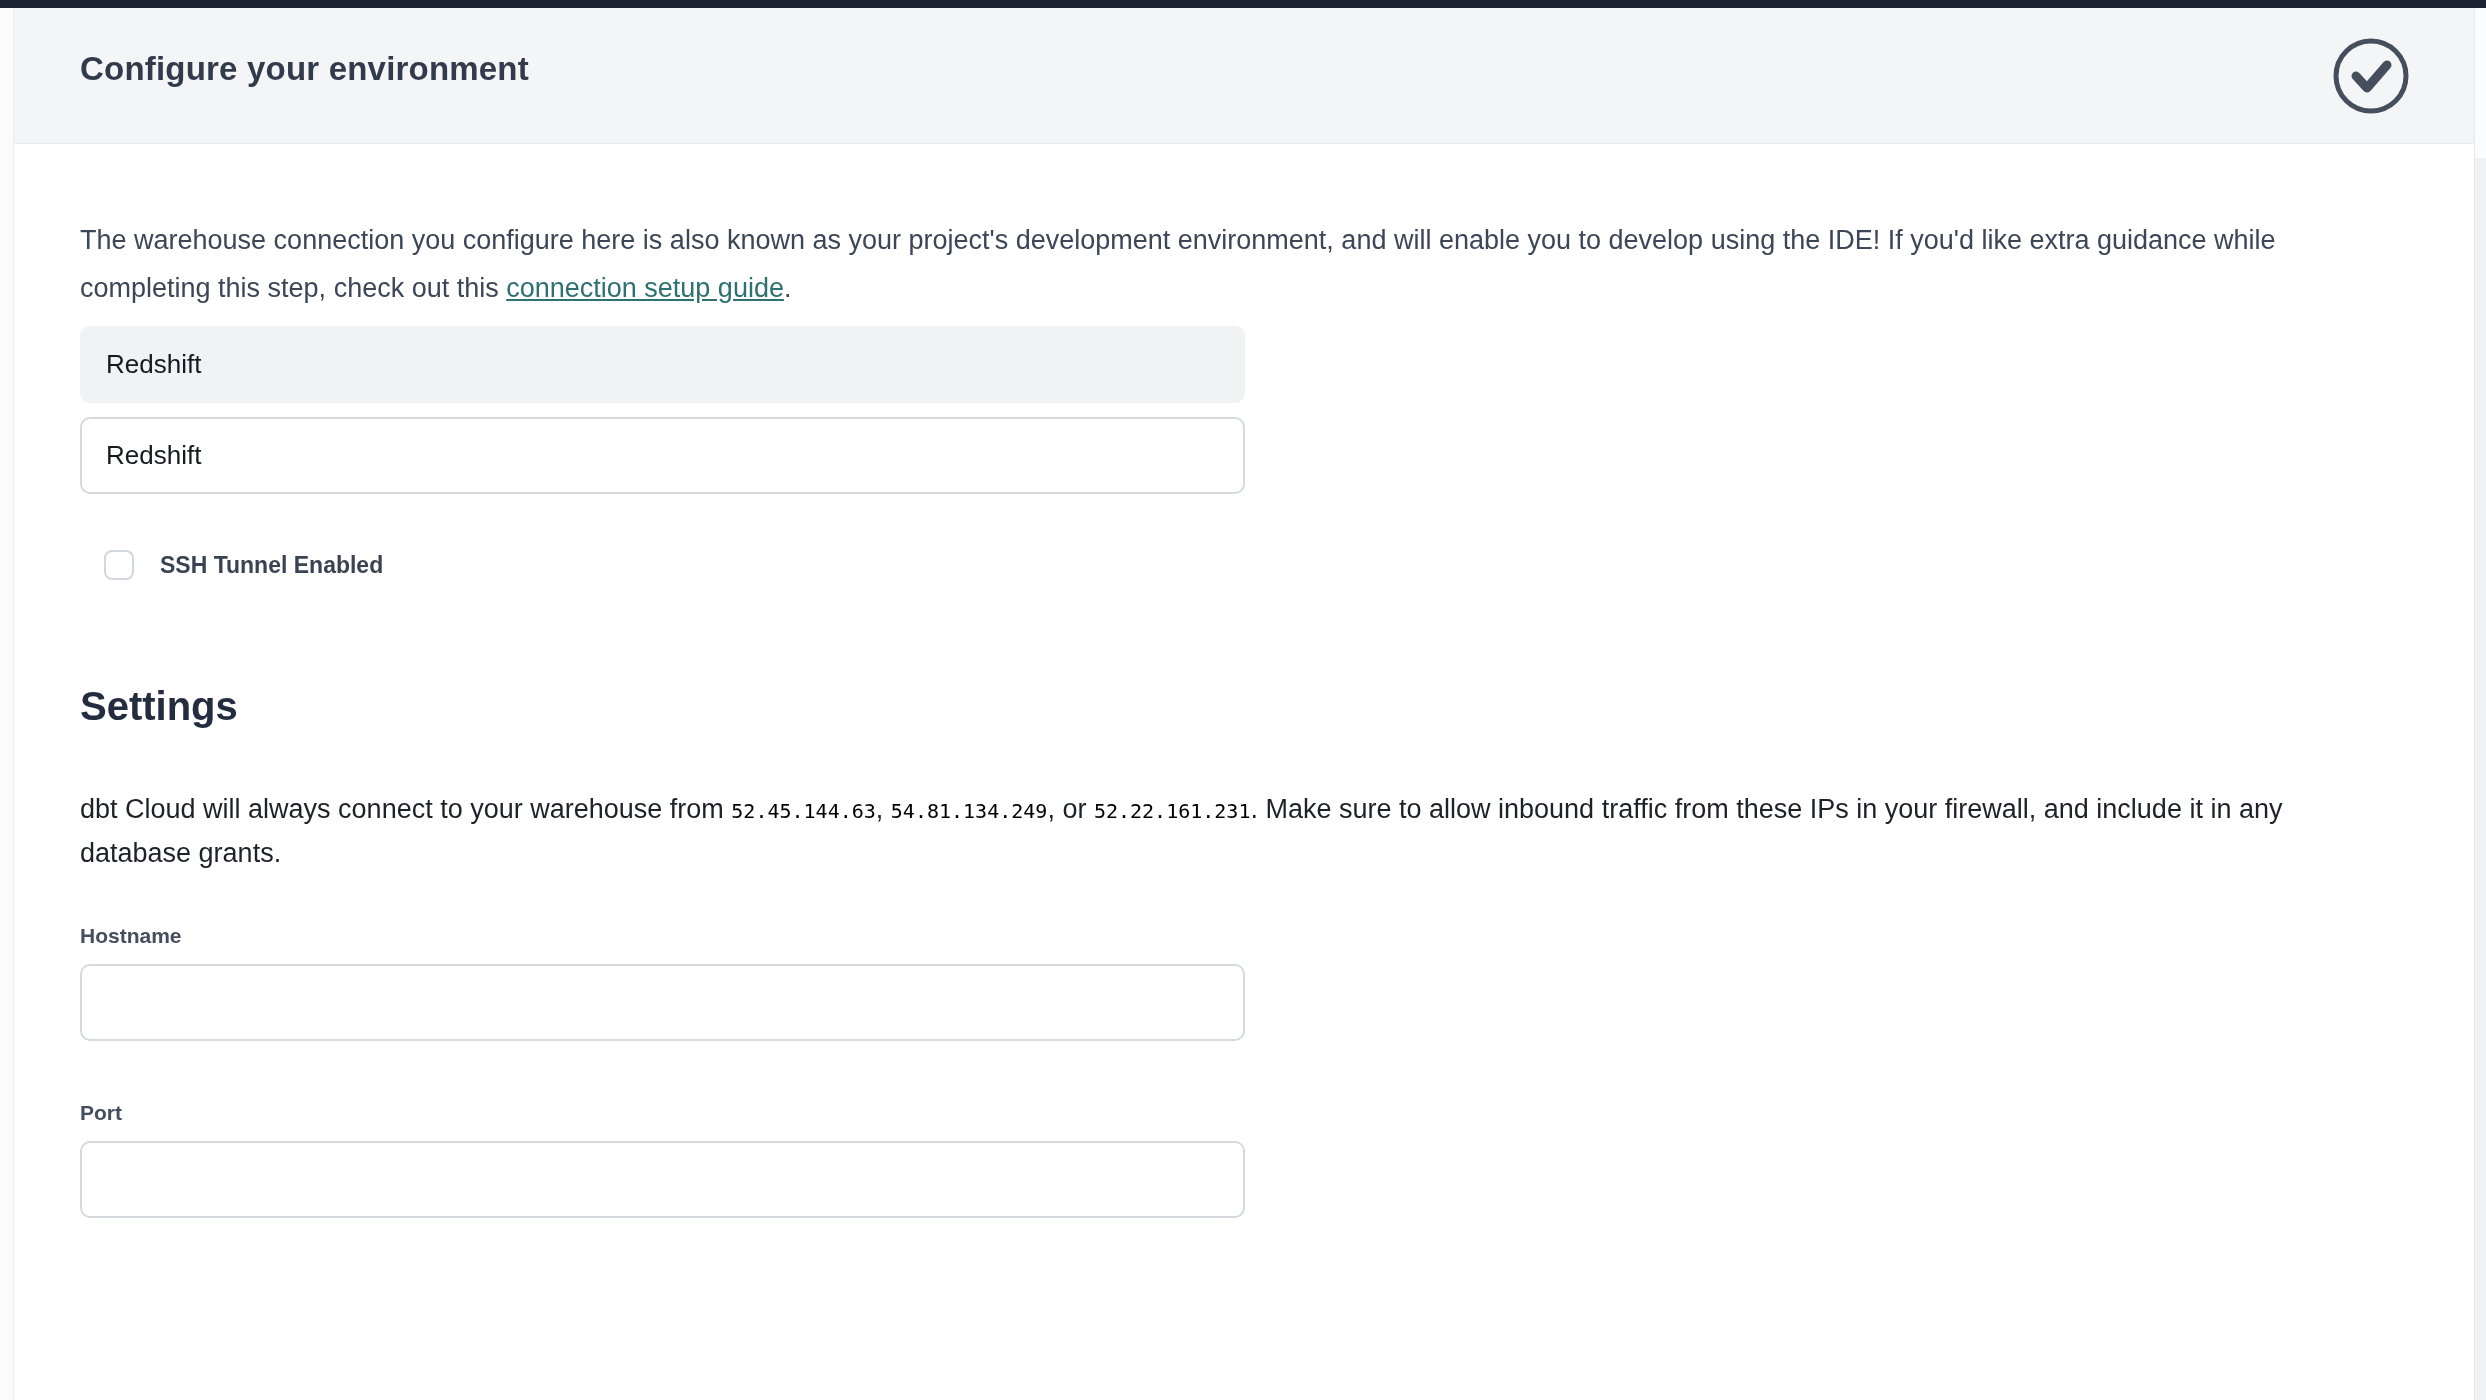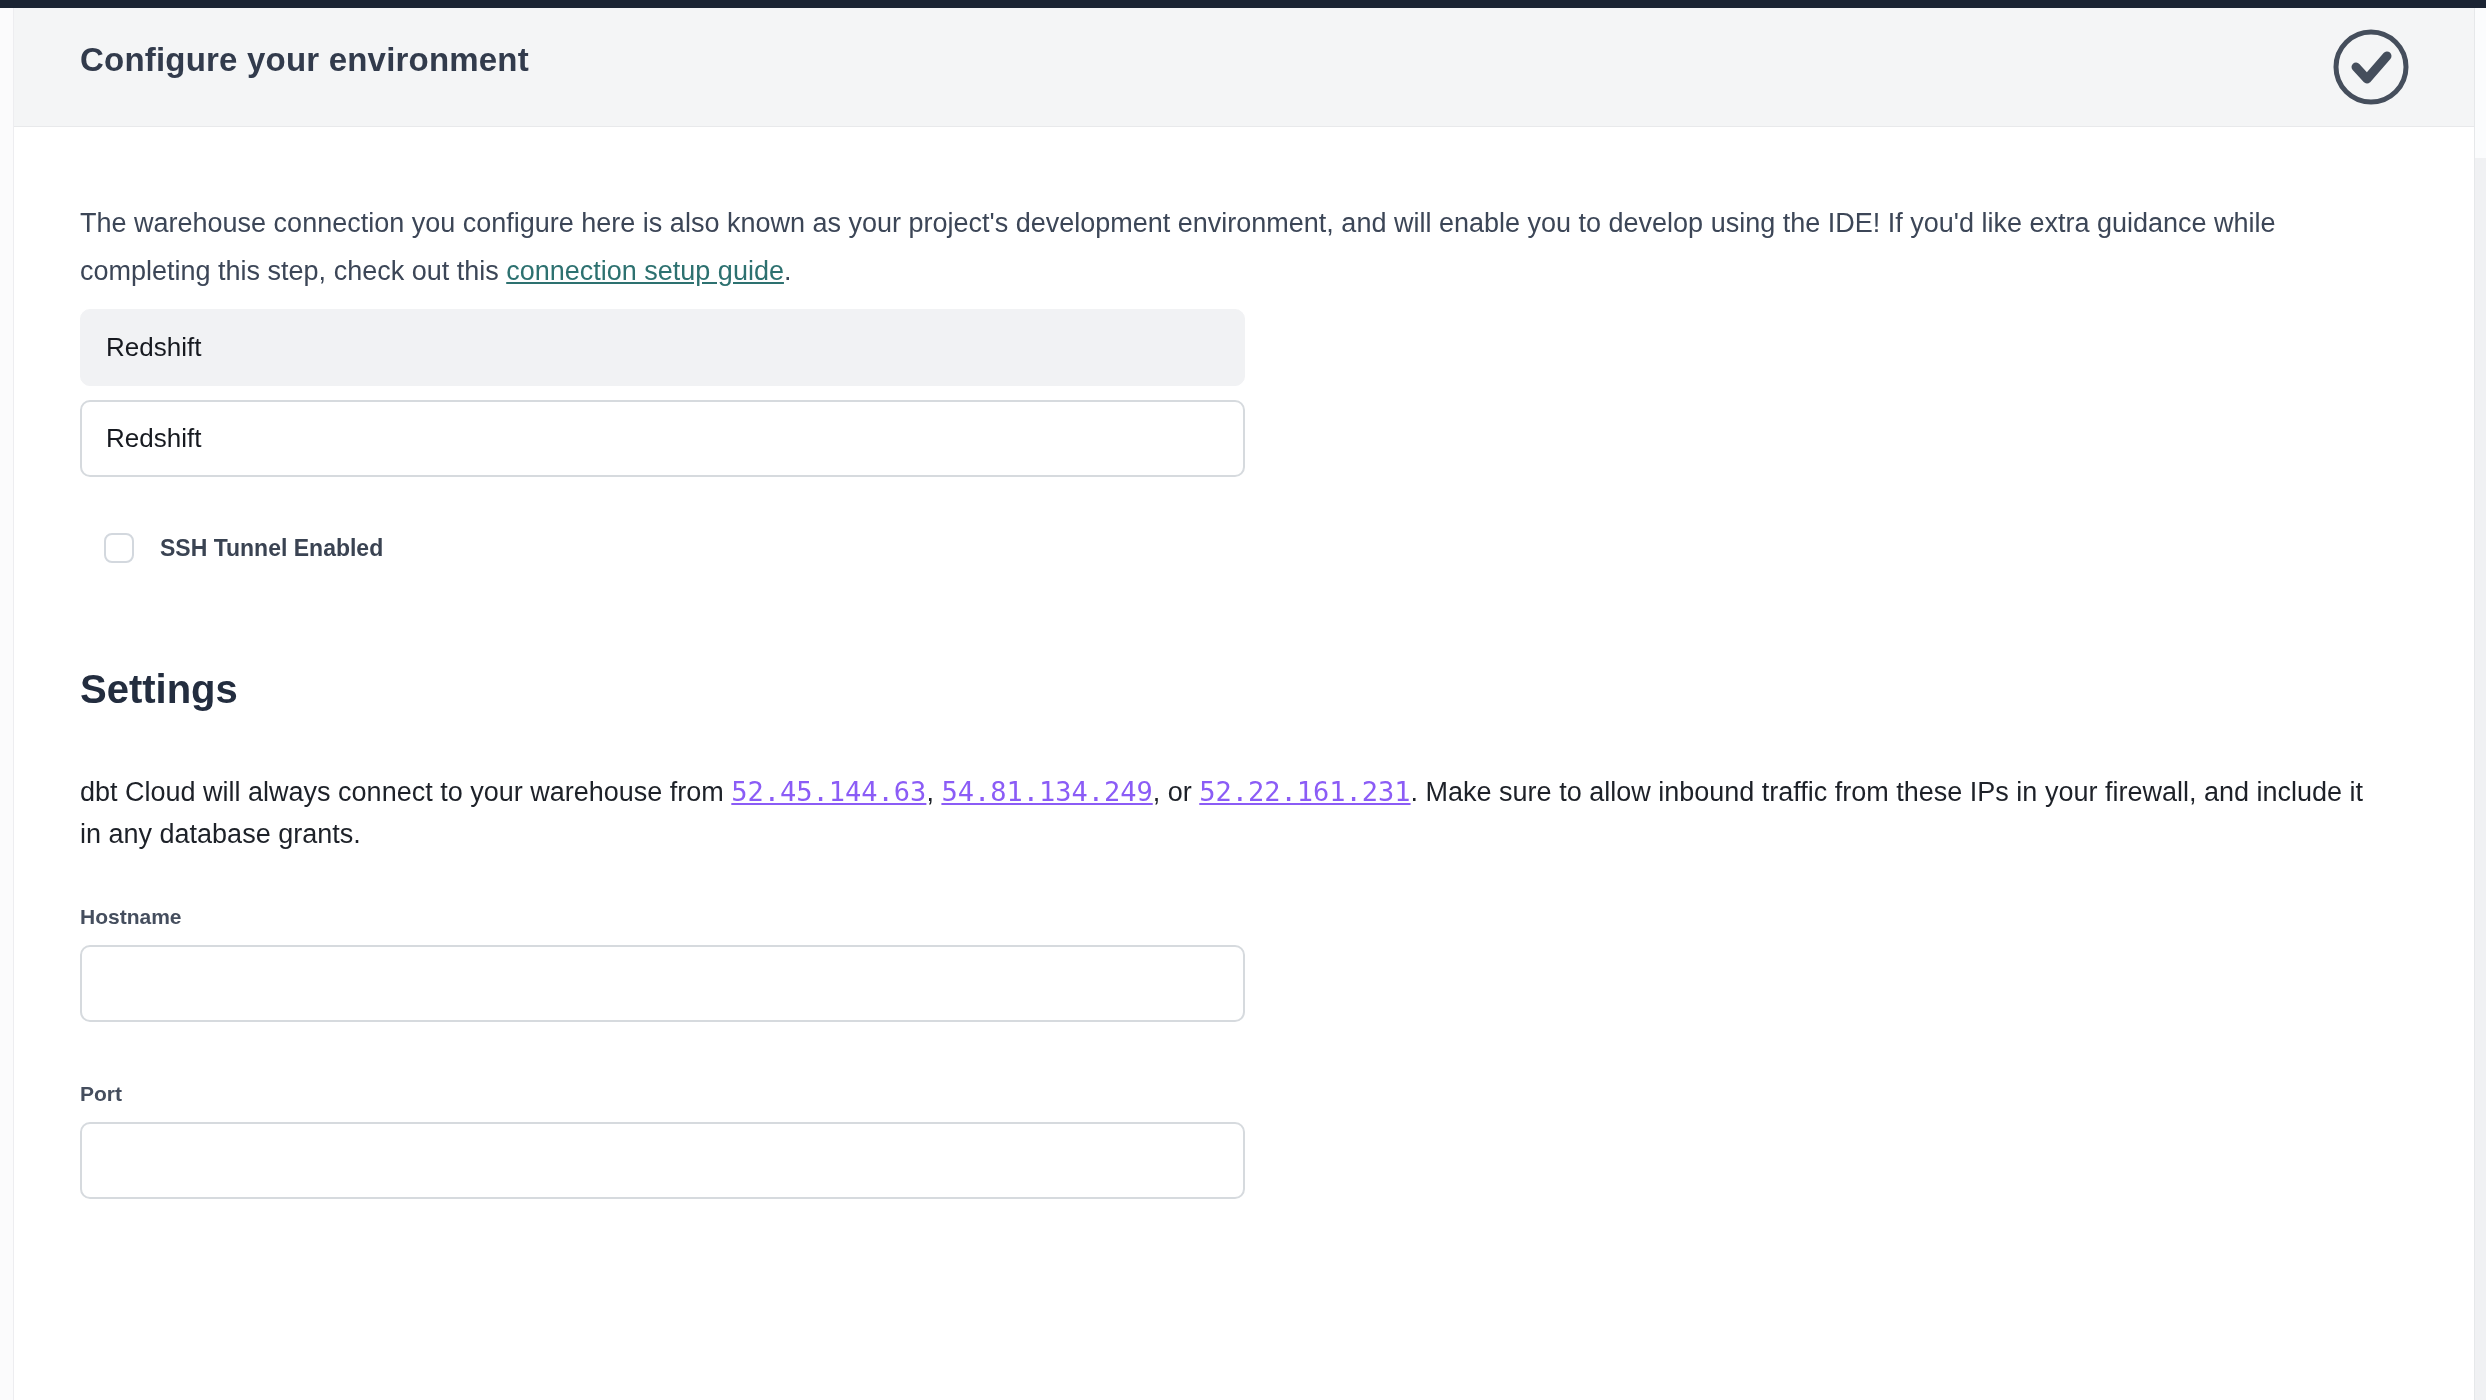--- a/index.html
+++ b/index.html
@@ -38,21 +38,21 @@
     width: 100%;
     height: 150px;
     background: #fbfcfd;
   }
   .panel {
     position: absolute;
     top: 8px; left: 14px; right: 11px; bottom: 0;
     background: #ffffff;
   }
   .panel-header {
-    height: 119px;
+    height: 136px;
     background: #f4f5f6;
     border-bottom: 1px solid #e8e9eb;
     display: flex;
     align-items: center;
     justify-content: space-between;
     padding: 0 64px 14px 66px;
     box-sizing: border-box;
   }
   .panel-title {
     font-size: 33px;
@@ -151,23 +151,22 @@
   }
   .settings-note {
     margin: 60px 0 0 0;
     max-width: 2310px;
     font-size: 27px;
     line-height: 42px;
     color: #1d2128;
   }
   .mono {
     font-family: "DejaVu Sans Mono", "Liberation Mono", monospace;
-    font-size: 27px;
-    color: #8b5cf6;
-    text-decoration: underline;
+    font-size: 20px;
+    color: #000000;
   }
 </style>
 </head>
 <body>
 
 <div class="topbar"></div>
 <div class="left-strip"></div>
 
 <div class="panel">
 

